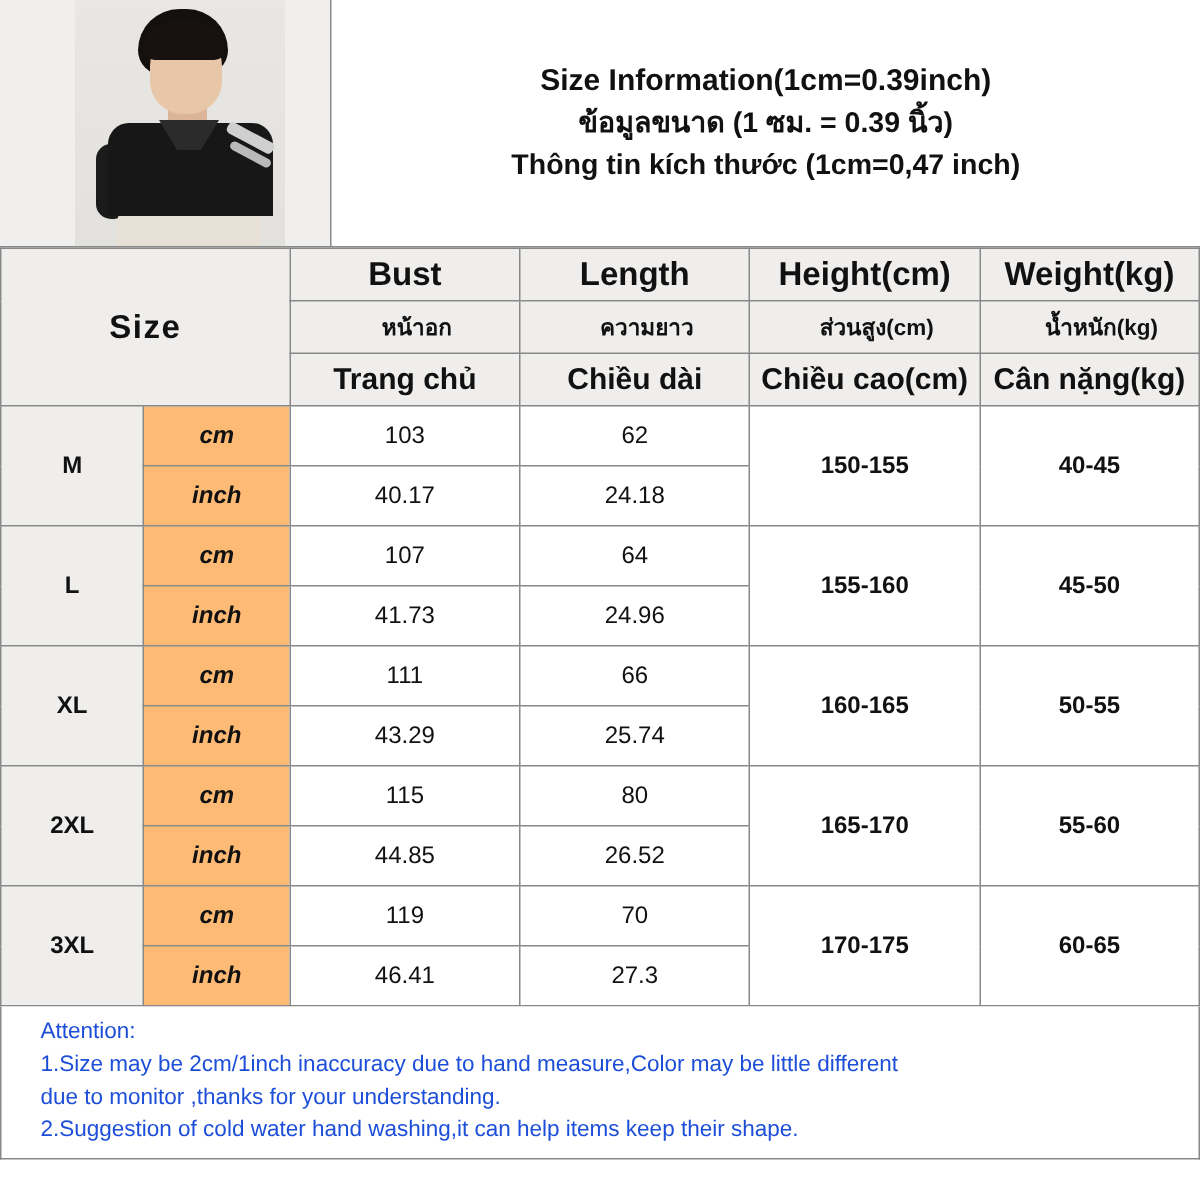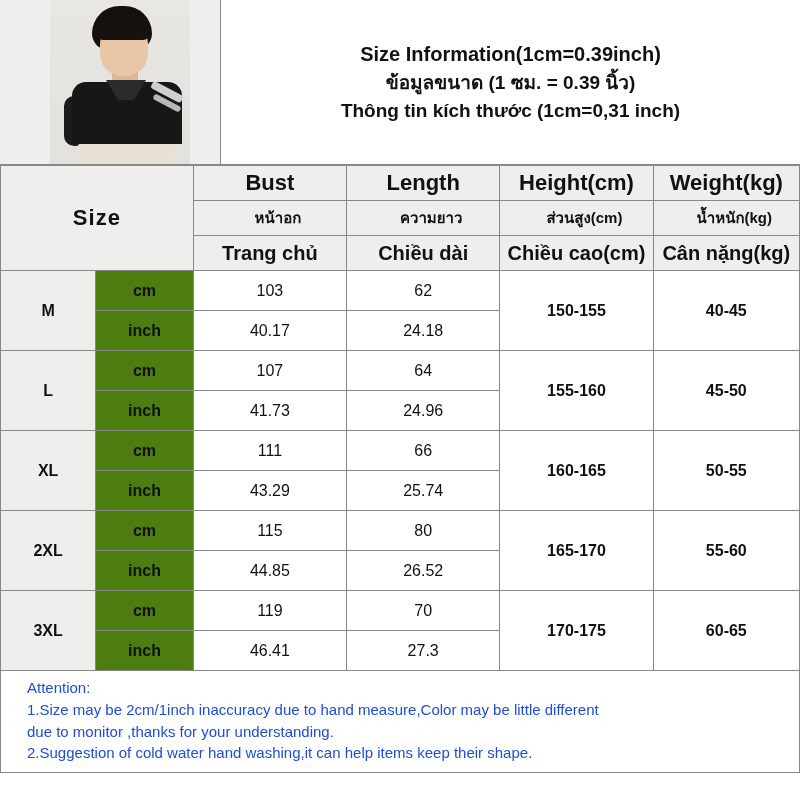--- a/index.html
+++ b/index.html
@@ -167,21 +167,22 @@
   .hdr-row.r3 td { font-size: 20px; }
 
   .size-label {
     font-weight: bold;
     font-size: 17px;
     background: #efeeec;
   }
   .unit-cell {
     font-weight: bold;
     font-size: 15px;
-    background: #4d7c0f;
+    background: #fdba74;
+    font-style: italic;
   }
   .val-cell {
     font-size: 16px;
     background: #ffffff;
   }
   .merge-cell {
     font-size: 16px;
     background: #ffffff;
     font-weight: bold;
   }
@@ -218,21 +219,21 @@
         <div class="ph-neck"></div>
         <div class="ph-collar"></div>
         <div class="ph-hair"></div>
         <div class="ph-face"></div>
         <div class="ph-hair2"></div>
       </div>
     </div>
     <div class="title-cell">
       <div class="title-line en">Size Information(1cm=0.39inch)</div>
       <div class="title-line th">ข้อมูลขนาด (1 ซม. = 0.39 นิ้ว)</div>
-      <div class="title-line vi">Thông tin kích thước (1cm=0,31 inch)</div>
+      <div class="title-line vi">Thông tin kích thước (1cm=0,47 inch)</div>
     </div>
   </div>
 
   <table class="size-table">
     <colgroup>
       <col class="col-size">
       <col class="col-unit">
       <col class="col-bust">
       <col class="col-length">
       <col class="col-height">

